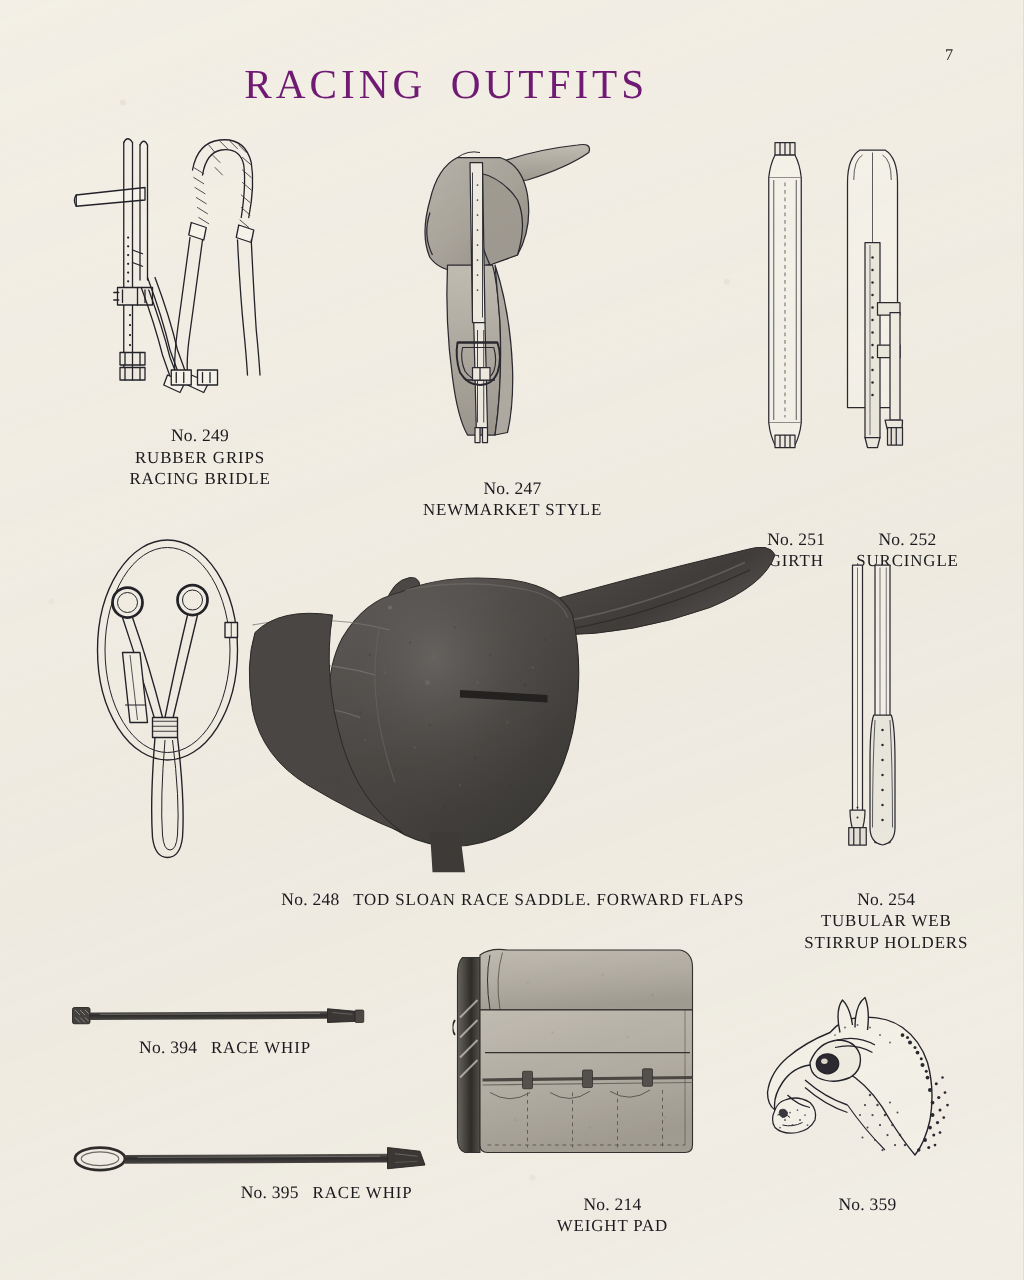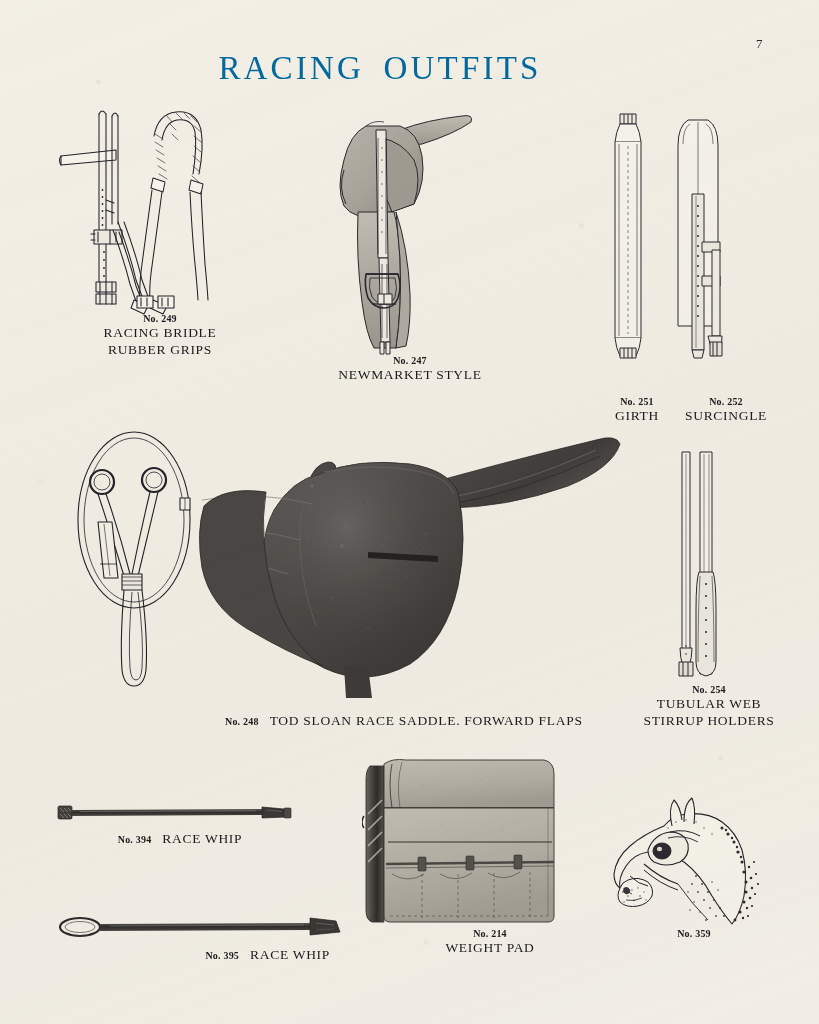--- a/index.html
+++ b/index.html
@@ -44,37 +44,37 @@
 
   .page-title {
     position: absolute;
     top: 50px;
     left: 0;
     width: 714px;
     text-align: center;
     font-size: 33px;
     letter-spacing: 3.2px;
     word-spacing: 8px;
-    color: #0369a1;
+    color: #701a75;
     font-weight: 400;
-    margin-left: 23px;
   }
 
   
   .caption {
     position: absolute;
     text-align: center;
     line-height: 1.22;
     color: #1b1a1e;
   }
   .cap-num {
-    font-weight: bold;
-    font-size: 10px;
+    font-weight: normal;
+    font-size: 14px;
     letter-spacing: 0.2px;
     display: block;
+    margin-top: 28px;
   }
   .cap-txt {
     font-size: 13.5px;
     letter-spacing: 0.7px;
     display: block;
     white-space: nowrap;
   }
   .caption.inline-cap .cap-num,
   .caption.inline-cap .cap-txt {
     display: inline;
@@ -165,22 +165,22 @@
         <path d="M79 192 L95 192 L95 204 L79 204 Z" fill="#f7f5ef"></path>
         <path d="M83 194 L83 202 M89 194 L89 202"></path>
         <path d="M100 192 L116 192 L116 204 L100 204 Z" fill="#f7f5ef"></path>
         <path d="M104 194 L104 202 M110 194 L110 202"></path>
       </g>
     </svg>
   </div>
 
   <div class="caption" style="left:40px; top:313px; width:240px;">
     <span class="cap-num">No. 249</span>
+    <span class="cap-txt">RUBBER GRIPS</span>
     <span class="cap-txt">RACING BRIDLE</span>
-    <span class="cap-txt">RUBBER GRIPS</span>
   </div>
 
   <div class="fig" style="left:322px; top:108px;">
     <svg width="180" height="248" viewBox="0 0 180 248">
       <defs>
         <linearGradient id="leatherGrey" x1="0" y1="0" x2="1" y2="1">
           <stop offset="0%" stop-color="#b9b5ad"></stop>
           <stop offset="55%" stop-color="#a7a39b"></stop>
           <stop offset="100%" stop-color="#8e8a83"></stop>
         </linearGradient>

